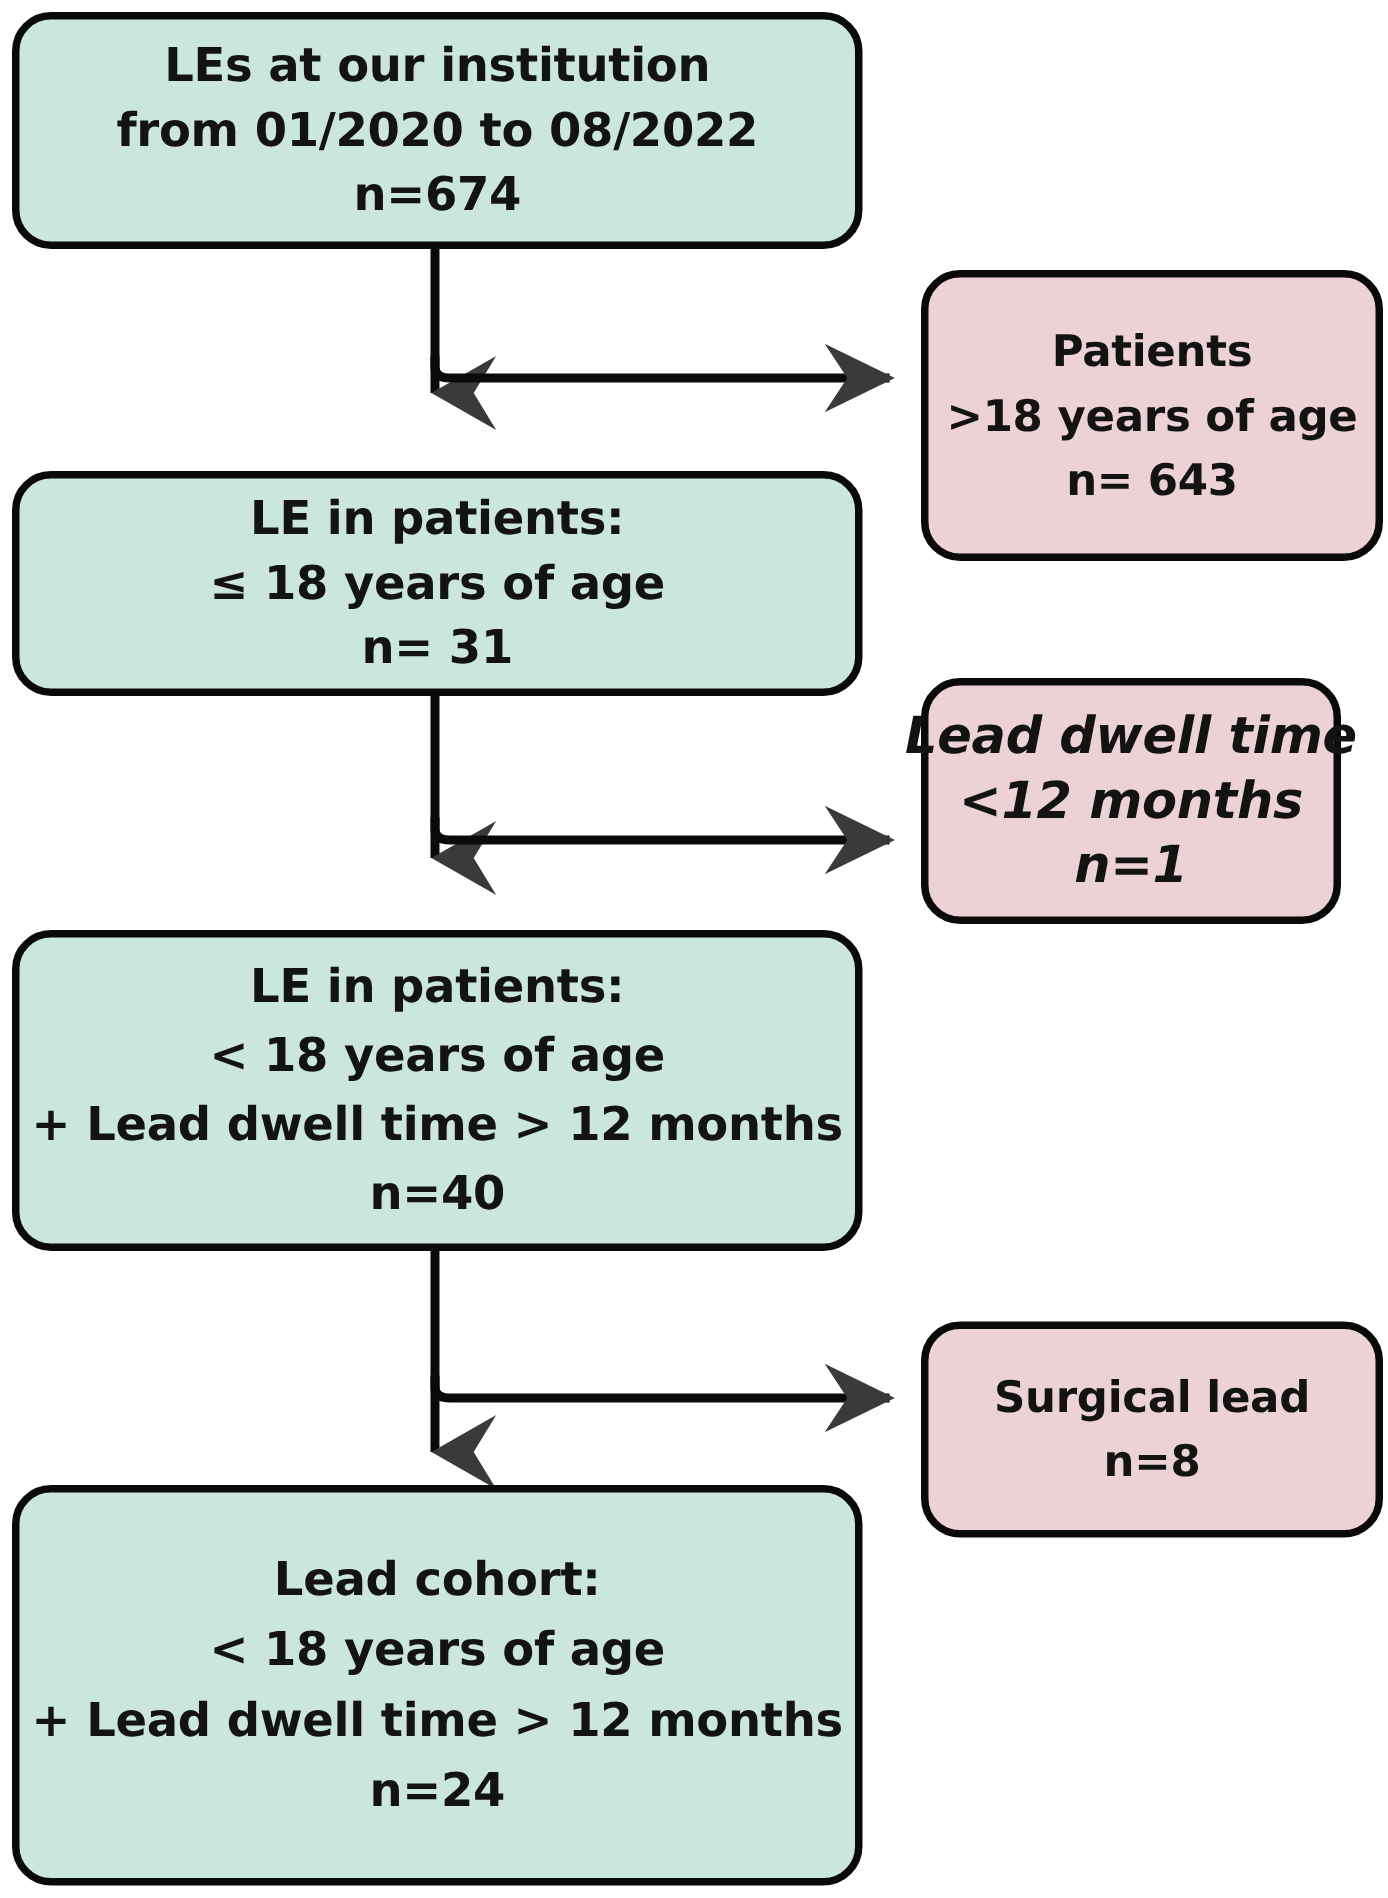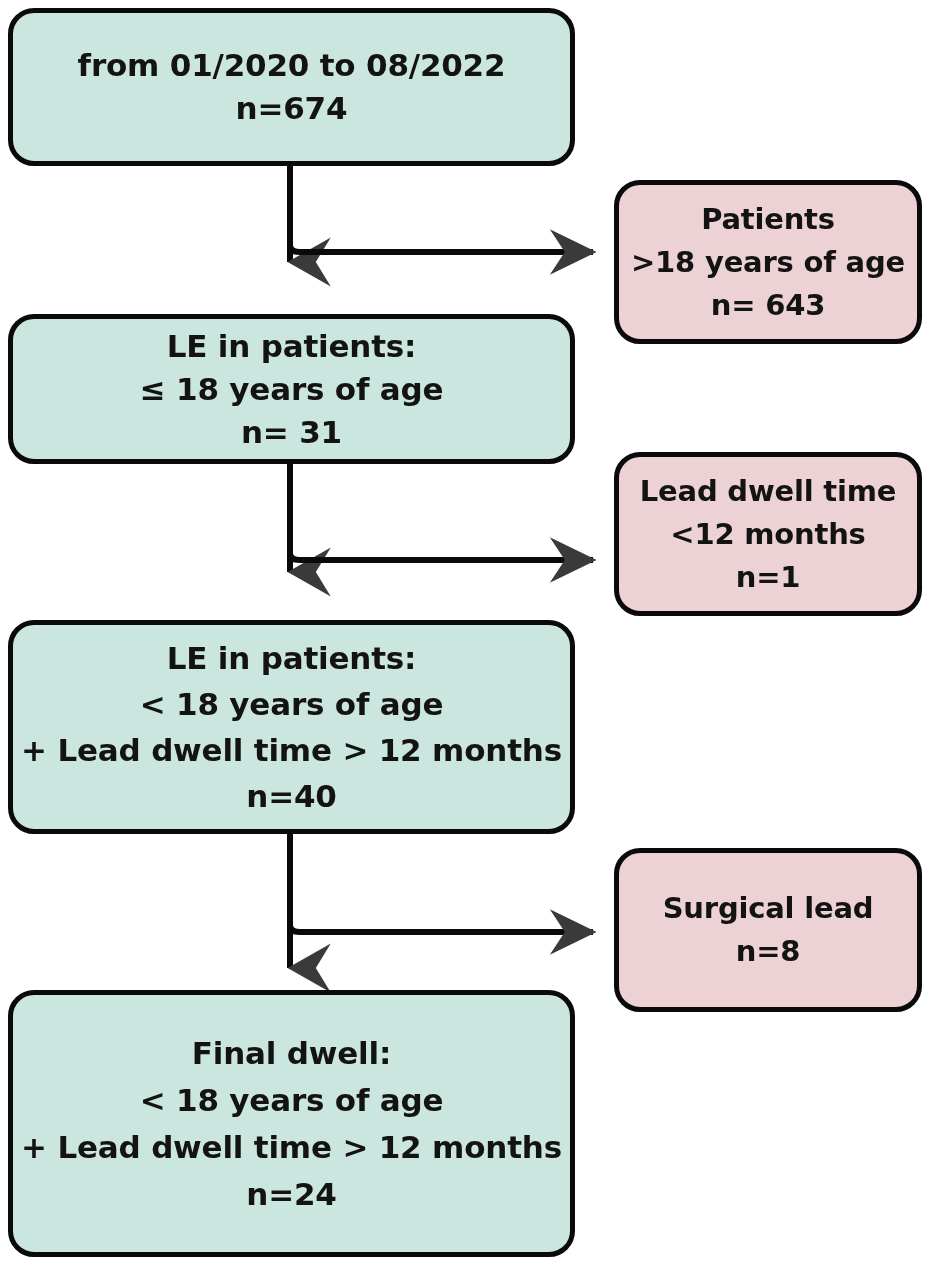--- a/index.html
+++ b/index.html
@@ -43,23 +43,23 @@
     white-space: nowrap;
   }
 
   
   .g1 { left: 8px;  top: 8px;    width: 567px; height: 158px; font-size: 31px; line-height: 43px; }
   .g2 { left: 8px;  top: 314px;  width: 567px; height: 150px; font-size: 31px; line-height: 43px; }
   .g3 { left: 8px;  top: 620px;  width: 567px; height: 214px; font-size: 31px; line-height: 46px; }
   .g4 { left: 8px;  top: 990px;  width: 567px; height: 267px; font-size: 31px; line-height: 47px; }
 
   
-  .p1 { left: 614px; top: 180px; width: 308px; height: 164px; font-size: 29px; line-height: 43px; }
-  .p2 { left: 614px; top: 452px; width: 308px; height: 164px; font-size: 29px; line-height: 43px; }
-  .p3 { left: 614px; top: 848px; width: 308px; height: 164px; font-size: 29px; line-height: 43px; }
+  .p1 { left: 614px; top: 180px; width: 308px; height: 194px; font-size: 29px; line-height: 43px; }
+  .p2 { left: 614px; top: 452px; width: 280px; height: 164px; font-size: 34px; line-height: 43px; font-style: italic; }
+  .p3 { left: 614px; top: 881px; width: 308px; height: 144px; font-size: 29px; line-height: 43px; }
 
   
   .connector {
     position: absolute;
     left: 0;
     top: 0;
     width: 925px;
     height: 1265px;
     pointer-events: none;
   }
@@ -89,39 +89,40 @@
       <path d="M290,545 L290,553 Q290,560 300,560 L593,560" stroke="#0a0a0a" stroke-width="6" fill="none" marker-end="url(#dart-right)"></path>
     </g>
 
     <g>
       <path d="M290,834 L290,968" stroke="#0a0a0a" stroke-width="6" fill="none" marker-end="url(#dart-down)"></path>
       <path d="M290,917 L290,925 Q290,932 300,932 L593,932" stroke="#0a0a0a" stroke-width="6" fill="none" marker-end="url(#dart-right)"></path>
     </g>
   </svg>
 
   <div class="node green g1">
+    <span class="line">LEs at our institution</span>
     <span class="line">from 01/2020 to 08/2022</span>
     <span class="line">n=674</span>
   </div>
 
   <div class="node green g2">
     <span class="line">LE in patients:</span>
     <span class="line">≤ 18 years of age</span>
     <span class="line">n= 31</span>
   </div>
 
   <div class="node green g3">
     <span class="line">LE in patients:</span>
     <span class="line">&lt; 18 years of age</span>
     <span class="line">+ Lead dwell time &gt; 12 months</span>
     <span class="line">n=40</span>
   </div>
 
   <div class="node green g4">
-    <span class="line">Final dwell:</span>
+    <span class="line">Lead cohort:</span>
     <span class="line">&lt; 18 years of age</span>
     <span class="line">+ Lead dwell time &gt; 12 months</span>
     <span class="line">n=24</span>
   </div>
 
   <div class="node pink p1">
     <span class="line">Patients</span>
     <span class="line">&gt;18 years of age</span>
     <span class="line">n= 643</span>
   </div>

